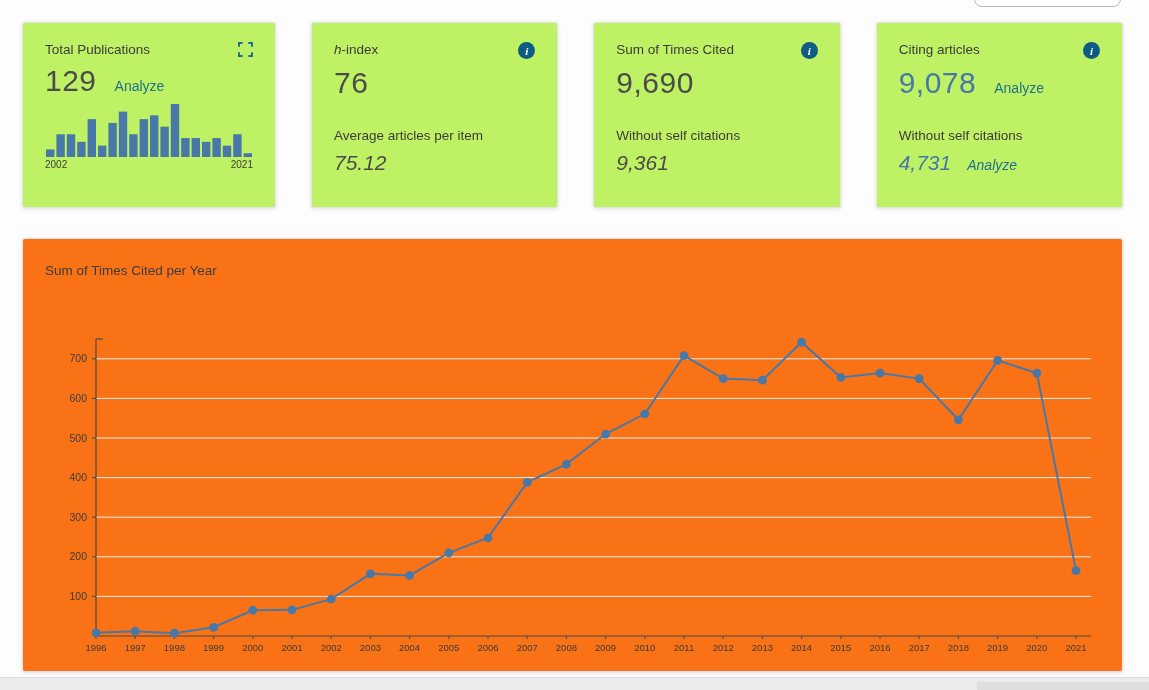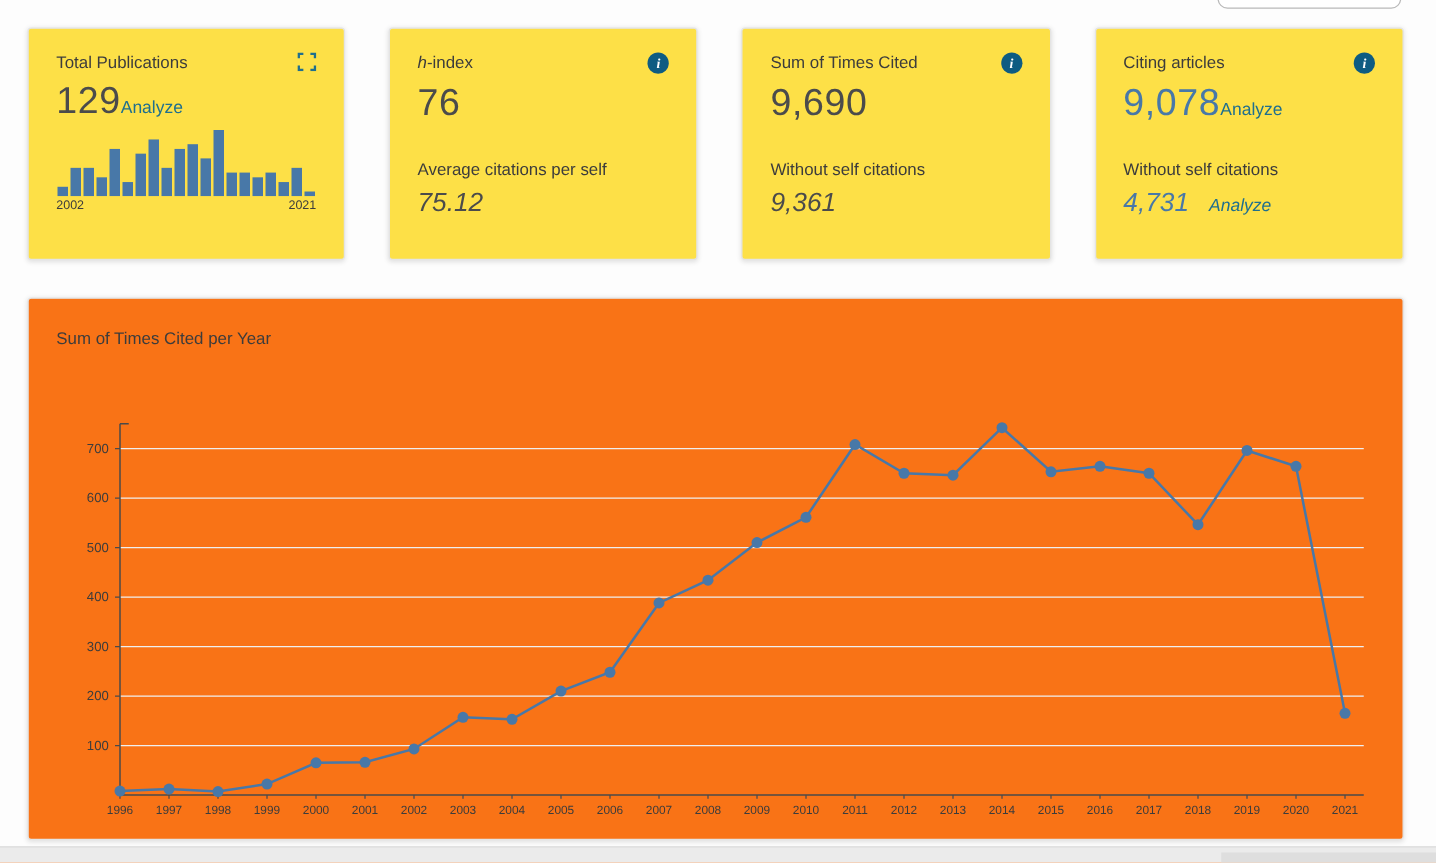--- a/index.html
+++ b/index.html
@@ -14,35 +14,35 @@
   
   .top-partial {
     position: absolute; left: 974px; top: -14px; width: 147px; height: 21px;
     background: #fff; border: 1px solid #b9b9b9; border-radius: 8px;
   }
   .cards-row {
     position: absolute; left: 22px; top: 22px; width: 1101px;
     display: flex; gap: 35px;
   }
   .card {
-    background: #fde047; border: 1px solid #e4e4e4; border-radius: 3px;
+    background: #bef264; border: 1px solid #e4e4e4; border-radius: 3px;
     box-shadow: 0 1px 4px rgba(0,0,0,.12);
     height: 186px; flex: 1 1 0; padding: 19px 22px; position: relative;
   }
   .card-head { display: flex; justify-content: space-between; align-items: flex-start; margin-bottom: 7px; }
   .card-title { font-size: 13.5px; color: #3c3c3c; }
   .card-title .it { font-style: italic; }
   .info-icon {
     width: 17px; height: 17px; border-radius: 50%; background: #0e5c82;
     color: #fff; display: inline-flex; align-items: center; justify-content: center;
     font-family: "Liberation Serif", serif; font-style: italic; font-weight: bold;
     font-size: 11px; cursor: pointer; flex: 0 0 auto;
   }
   .expand-icon { cursor: pointer; line-height: 0; }
-  .value-row { display: flex; align-items: baseline; }
+  .value-row { display: flex; align-items: baseline; gap: 18px; }
   .big-value { font-size: 30px; color: #4b4b4b; letter-spacing: .5px; }
   .big-value.blue { color: #4878a8; }
   .analyze { font-size: 14px; color: #1f6f8e; text-decoration: none; cursor: pointer; }
   .sec-label { font-size: 13.5px; color: #3c3c3c; margin-top: 28px; }
   .sec-value-row { display: flex; align-items: baseline; gap: 16px; margin-top: 8px; font-style: italic; }
   .sec-value { font-size: 21px; color: #4b4b4b; }
   .sec-value.blue { color: #4878a8; }
   .mini-chart { display: block; margin-top: 4px; }
   .mini-years { display: flex; justify-content: space-between; font-size: 10px; color: #3c3c3c; margin-top: 2px; width: 208px; }
   .chart-card {
@@ -110,21 +110,21 @@
   </section>
 
   <section class="card">
     <div class="card-head">
       <span class="card-title"><span class="it">h</span><span>-index</span></span>
       <span class="info-icon">i</span>
     </div>
     <div class="value-row">
       <span class="big-value">76</span>
     </div>
-    <div class="sec-label">Average citations per self</div>
+    <div class="sec-label">Average articles per item</div>
     <div class="sec-value-row">
       <span class="sec-value">75.12</span>
     </div>
   </section>
 
   <section class="card">
     <div class="card-head">
       <span class="card-title">Sum of Times Cited</span>
       <span class="info-icon">i</span>
     </div>

